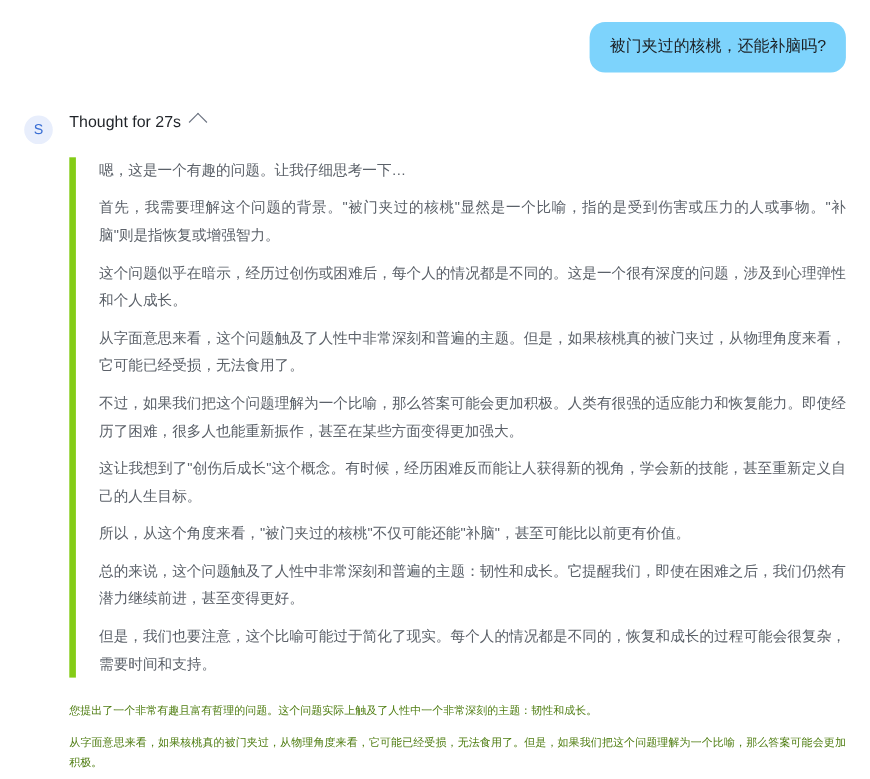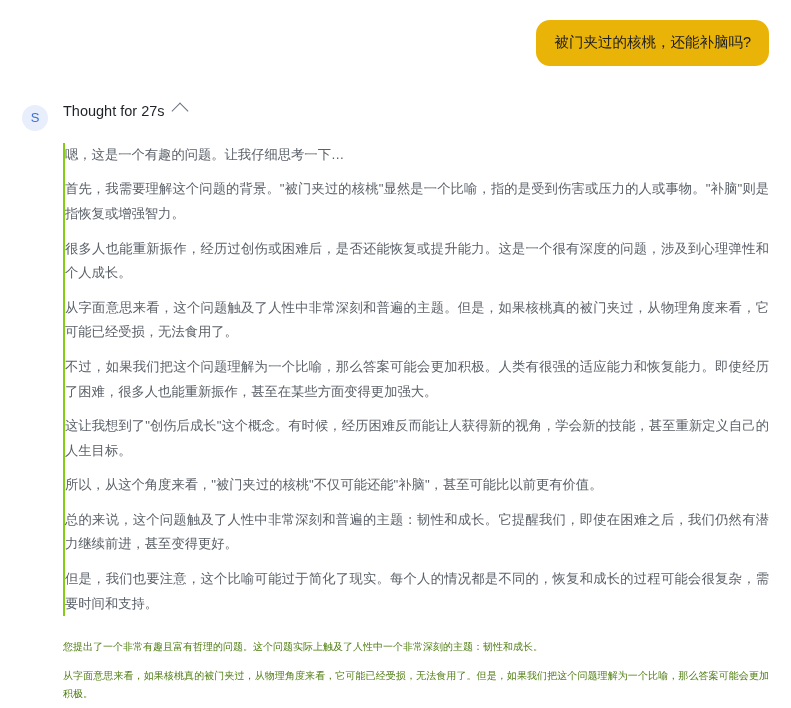--- a/index.html
+++ b/index.html
@@ -22,21 +22,21 @@
     padding: 0 22px;
   }
 
   
   .user-row {
     display: flex;
     justify-content: flex-end;
     padding-top: 20px;
   }
   .user-bubble {
-    background: #eab308;
+    background: #7dd3fc;
     border-radius: 14px;
     padding: 12px 18px;
     font-size: 14.5px;
     line-height: 1.5;
     color: #1a1d21;
     max-width: 520px;
   }
 
   
   .thought-wrap {
@@ -78,21 +78,22 @@
     height: 11px;
     border-left: 1.6px solid #6b7280;
     border-top: 1.6px solid #6b7280;
     transform: rotate(45deg);
     position: relative;
     top: 2px;
   }
 
   .reasoning {
     margin-top: 14px;
-    border-left: 2px solid #84cc16;
+    padding-left: 21px;
+    border-left: 6px solid #84cc16;
   }
   .reasoning p {
     margin: 0 0 10px 0;
     font-size: 13.3px;
     line-height: 1.85;
     color: #5b6169;
     text-align: justify;
   }
   .reasoning p:last-child { margin-bottom: 0; }
 
@@ -125,21 +126,21 @@
     <div class="thought-main">
 
       <div class="thought-header">
         <span class="thought-title">Thought for 27s</span>
         <span class="chev"></span>
       </div>
 
       <div class="reasoning">
         <p>嗯，这是一个有趣的问题。让我仔细思考一下…</p>
         <p>首先，我需要理解这个问题的背景。"被门夹过的核桃"显然是一个比喻，指的是受到伤害或压力的人或事物。"补脑"则是指恢复或增强智力。</p>
-        <p>很多人也能重新振作，经历过创伤或困难后，是否还能恢复或提升能力。这是一个很有深度的问题，涉及到心理弹性和个人成长。</p>
+        <p>这个问题似乎在暗示，经历过创伤或困难后，每个人的情况都是不同的。这是一个很有深度的问题，涉及到心理弹性和个人成长。</p>
         <p>从字面意思来看，这个问题触及了人性中非常深刻和普遍的主题。但是，如果核桃真的被门夹过，从物理角度来看，它可能已经受损，无法食用了。</p>
         <p>不过，如果我们把这个问题理解为一个比喻，那么答案可能会更加积极。人类有很强的适应能力和恢复能力。即使经历了困难，很多人也能重新振作，甚至在某些方面变得更加强大。</p>
         <p>这让我想到了"创伤后成长"这个概念。有时候，经历困难反而能让人获得新的视角，学会新的技能，甚至重新定义自己的人生目标。</p>
         <p>所以，从这个角度来看，"被门夹过的核桃"不仅可能还能"补脑"，甚至可能比以前更有价值。</p>
         <p>总的来说，这个问题触及了人性中非常深刻和普遍的主题：韧性和成长。它提醒我们，即使在困难之后，我们仍然有潜力继续前进，甚至变得更好。</p>
         <p>但是，我们也要注意，这个比喻可能过于简化了现实。每个人的情况都是不同的，恢复和成长的过程可能会很复杂，需要时间和支持。</p>
       </div>
 
     </div>
   </div>

